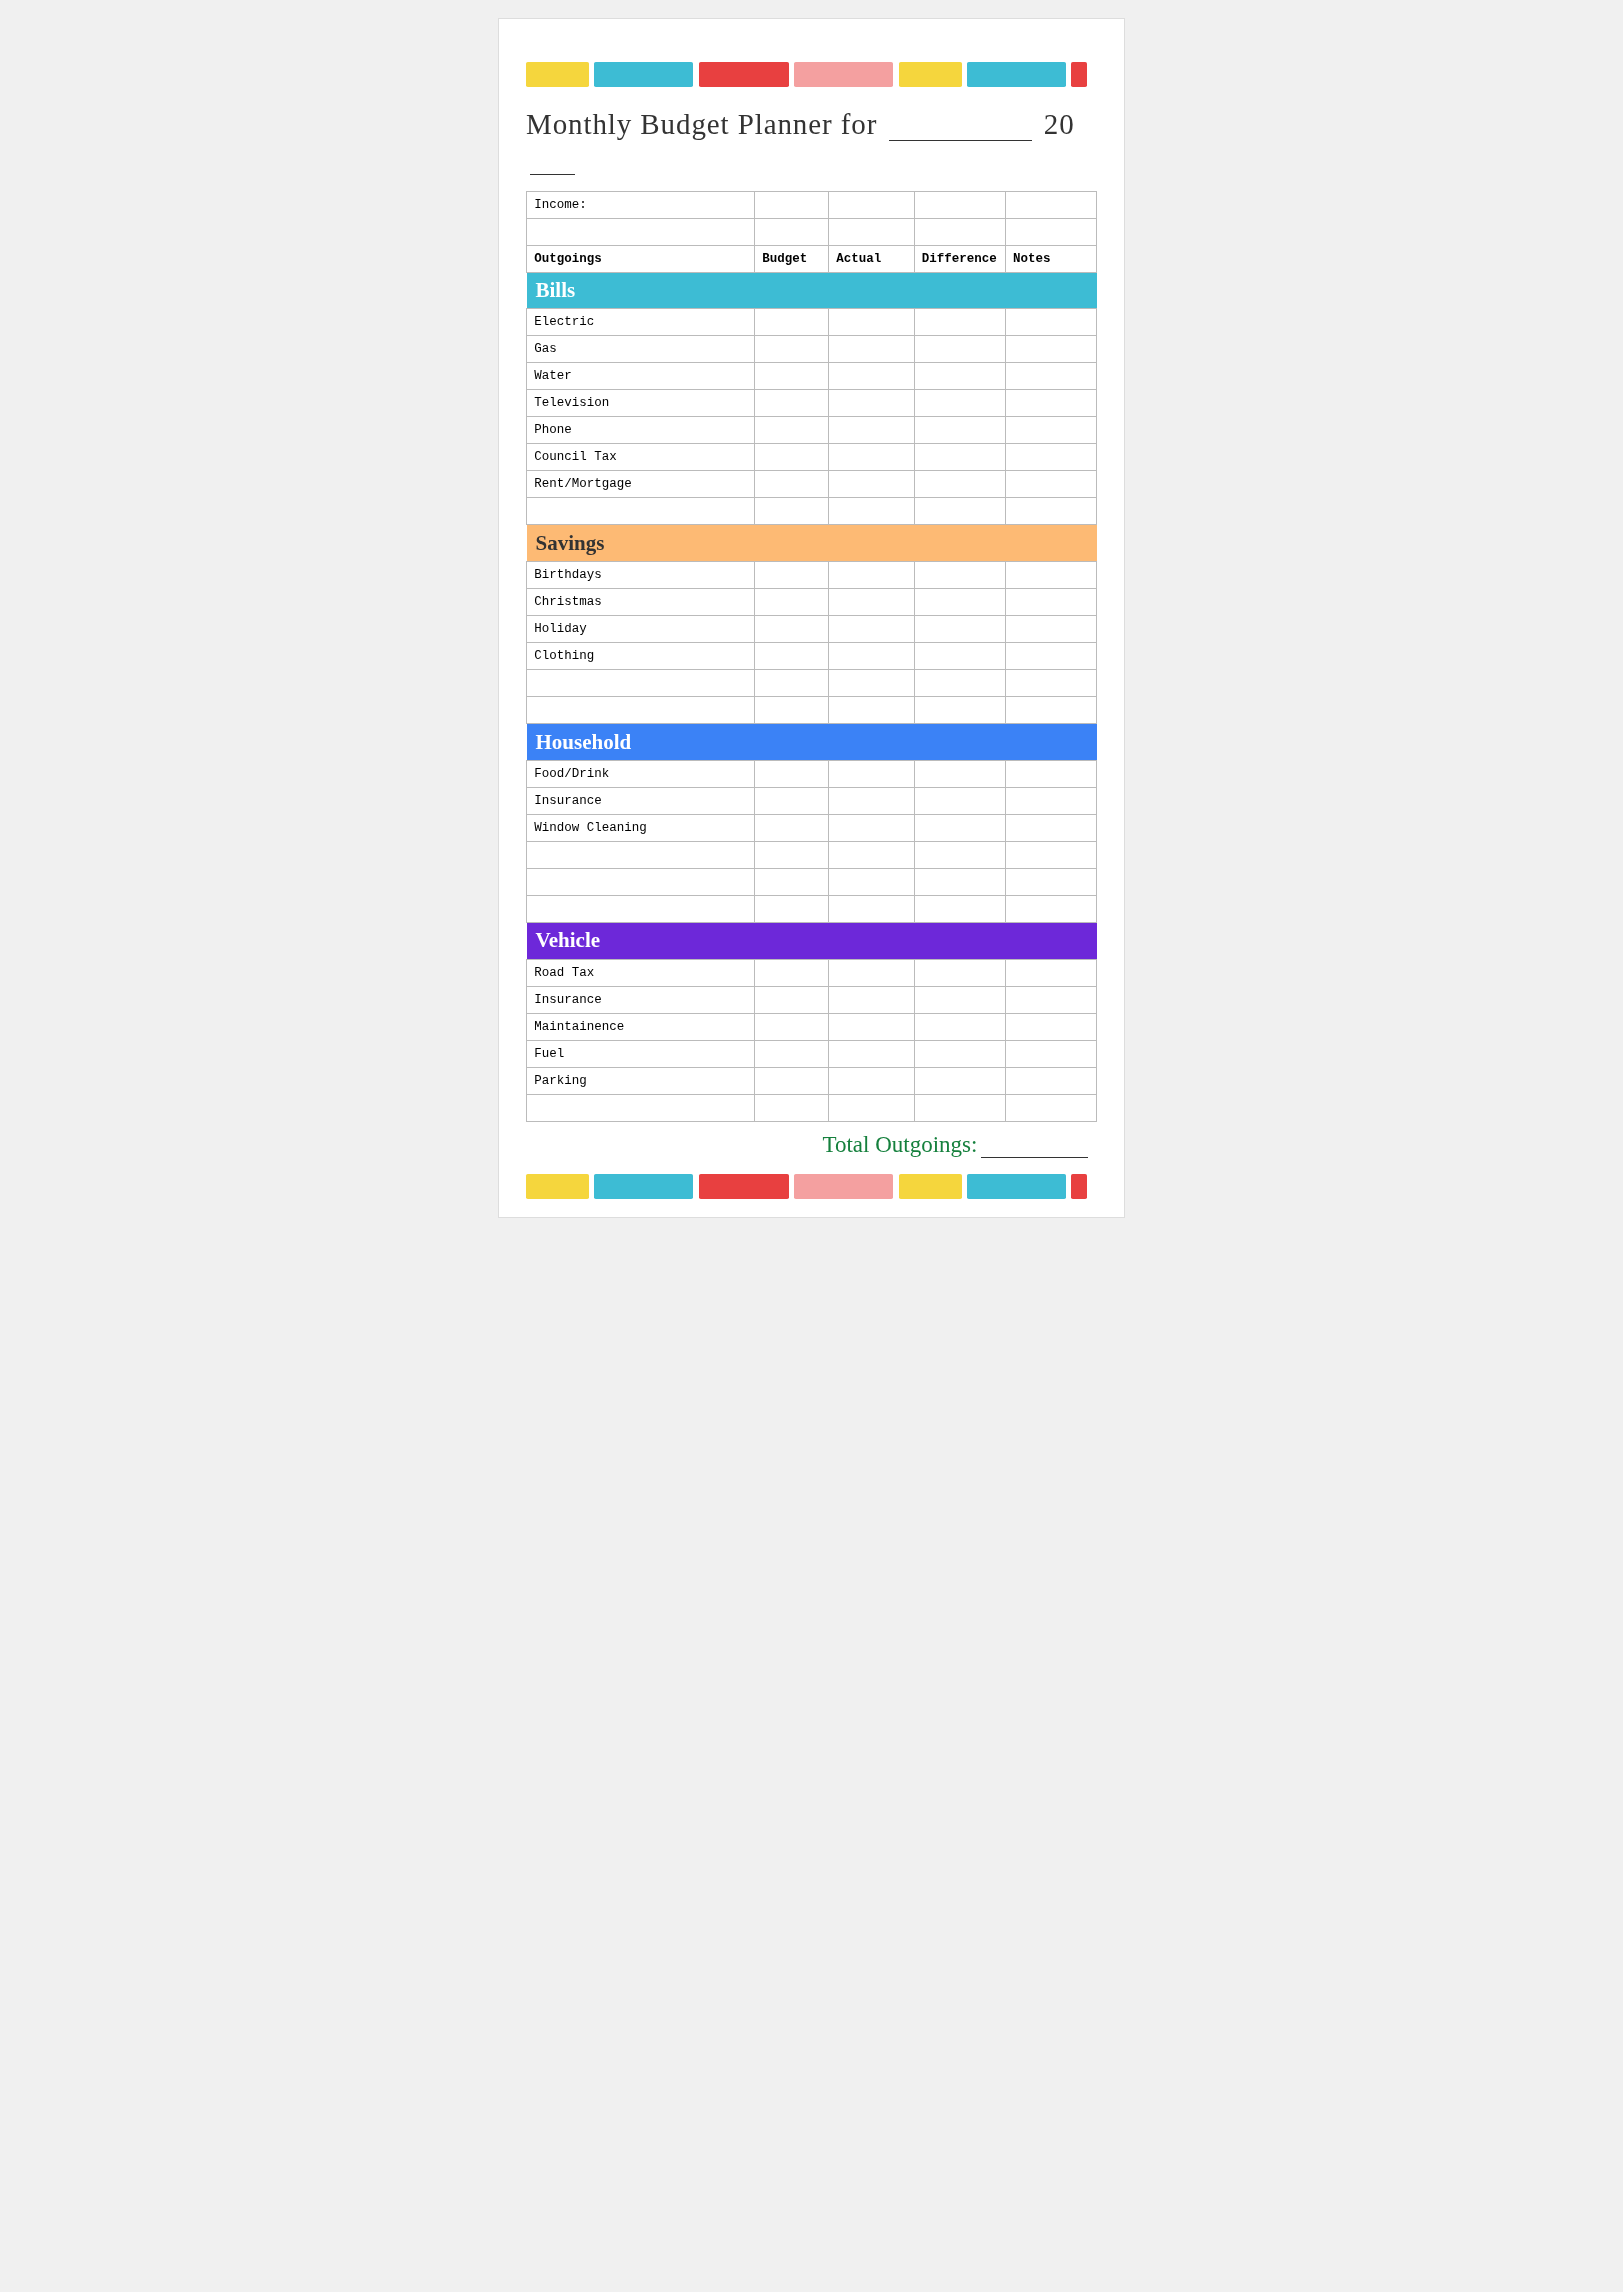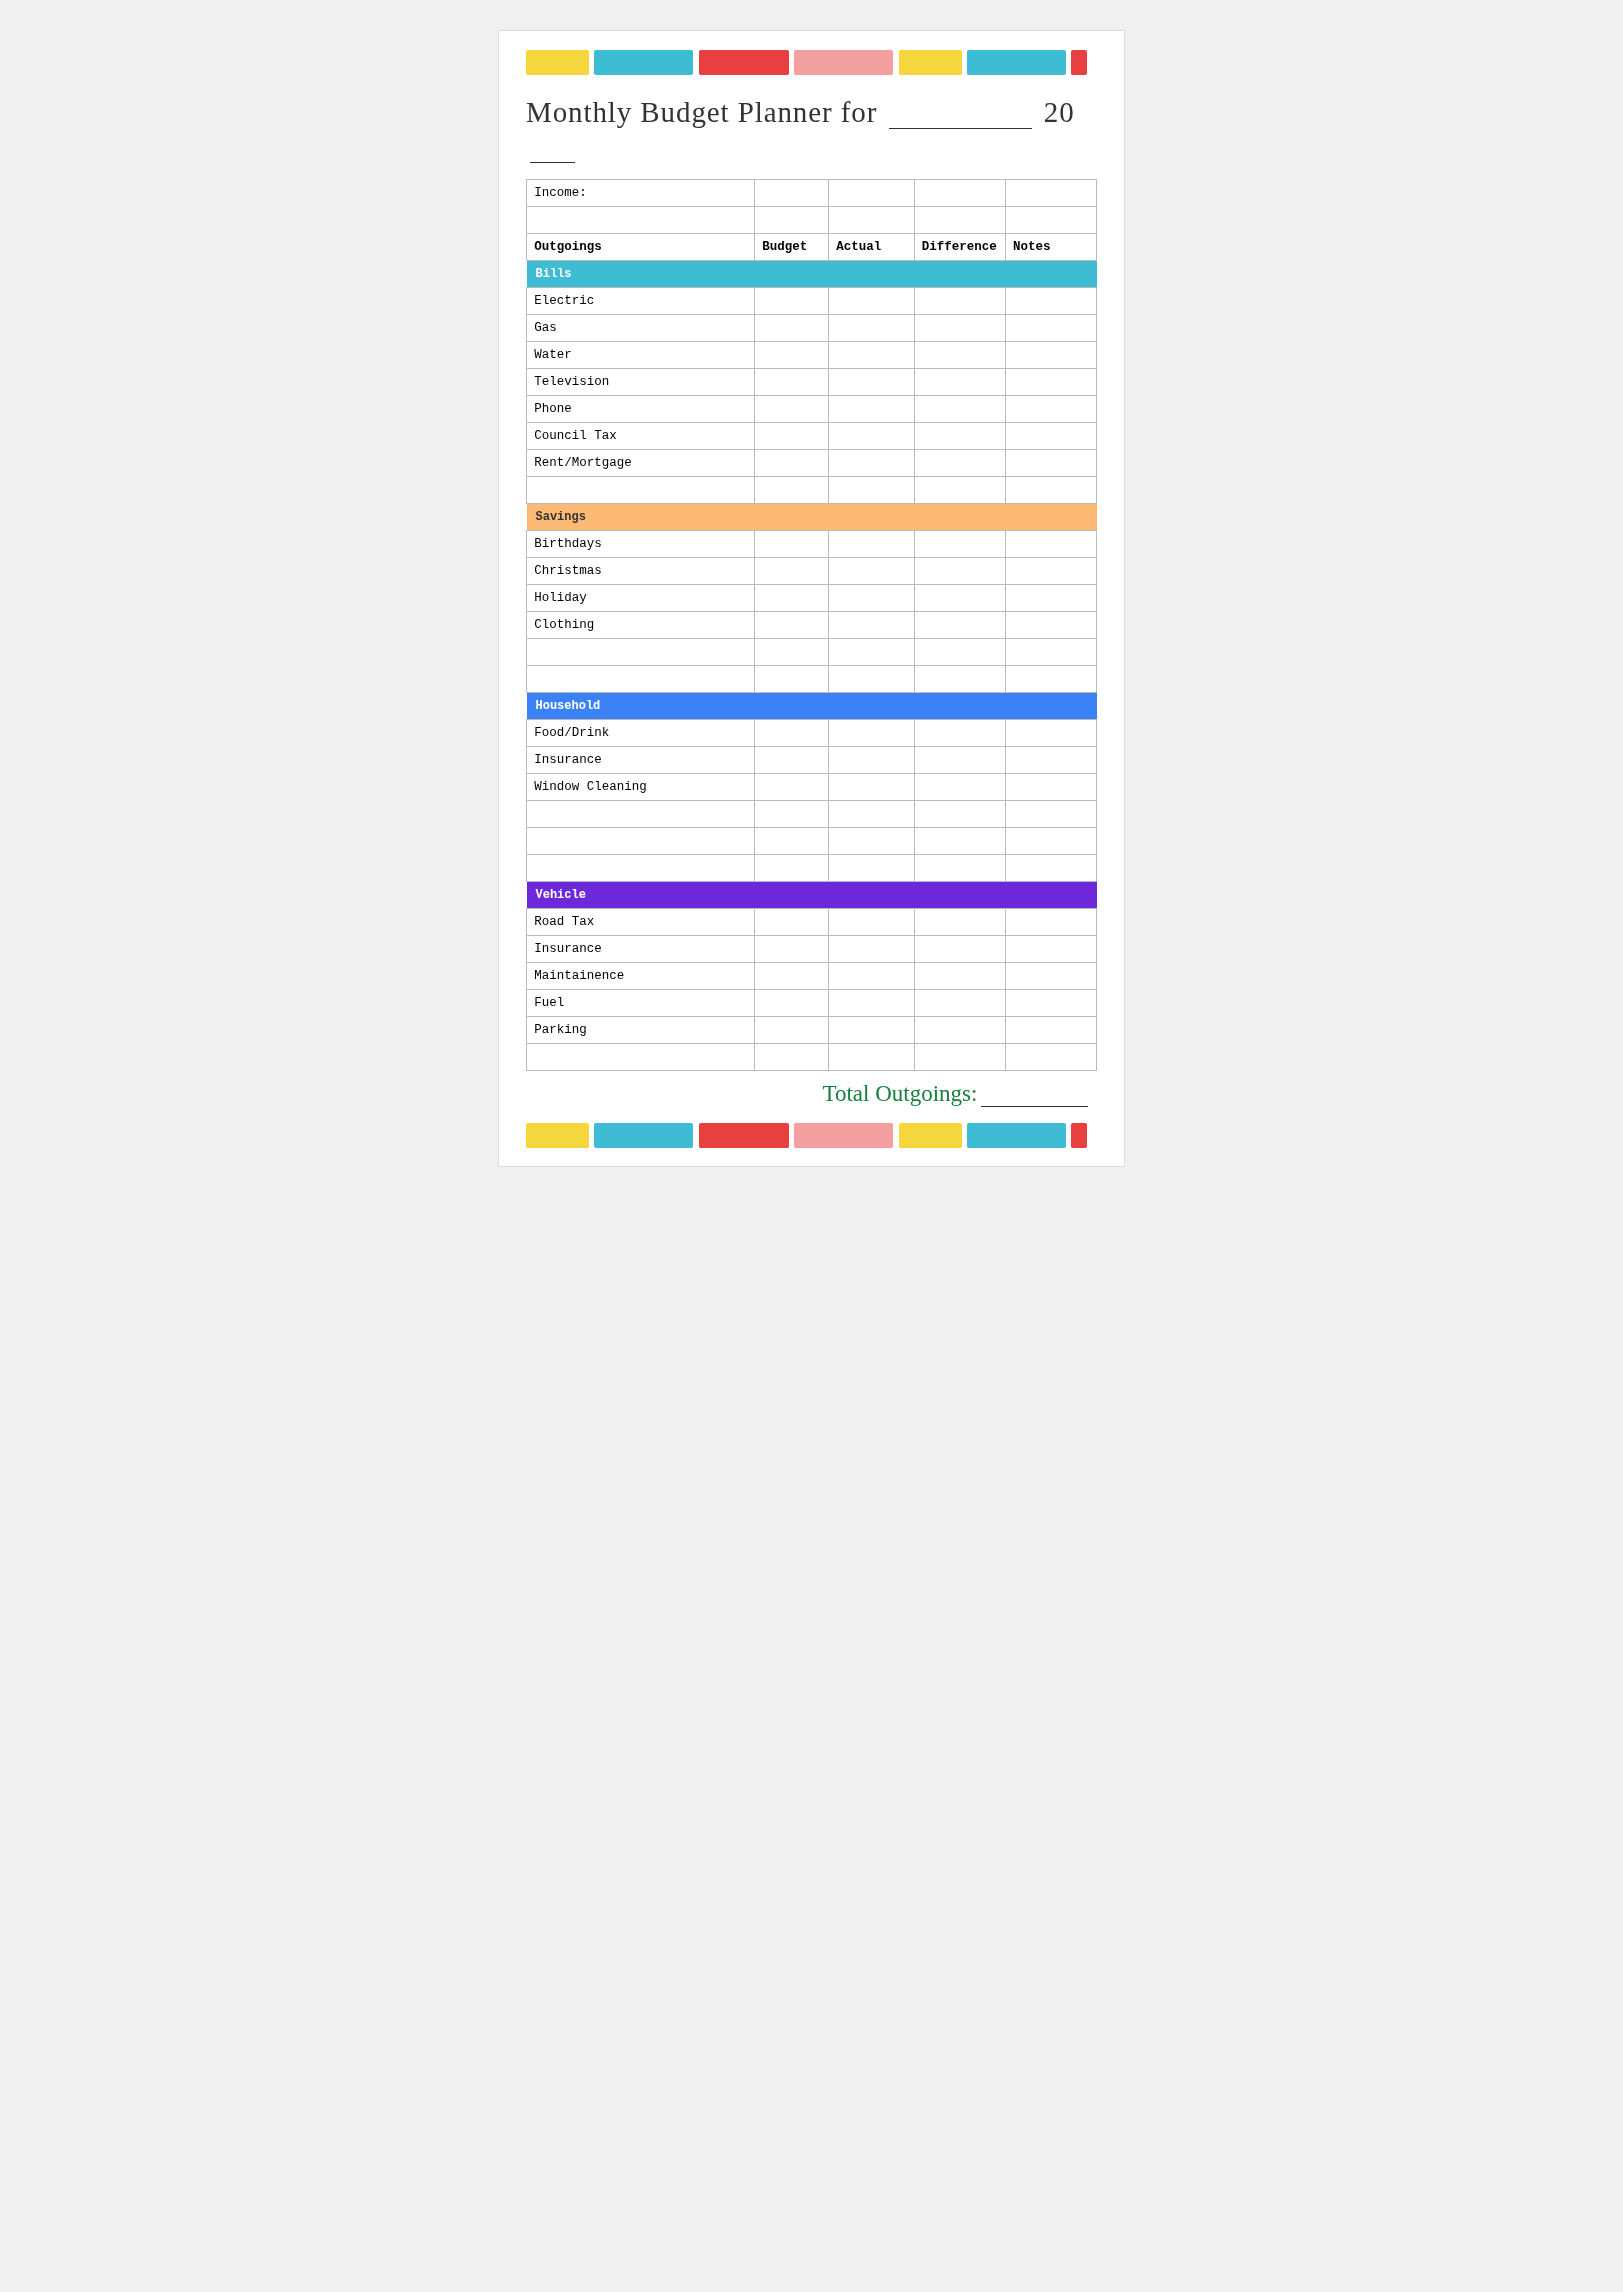--- a/index.html
+++ b/index.html
@@ -9,22 +9,22 @@
       display: flex;
       justify-content: center;
       align-items: flex-start;
       min-height: 100vh;
       font-family: 'Courier New', Courier, monospace;
     }
 
     .page {
       width: 627px;
       background: #fff;
-      margin: 30px auto;
-      padding: 19px 27px 18px 27px;
+      margin: 18px auto;
+      padding: 43px 27px 18px 27px;
       border: 1.8px solid #ddd;
       position: relative;
     }
 
     
     .color-bars {
       display: flex;
       gap: 5.4px;
       margin-bottom: 19.7px;
       align-items: center;
@@ -84,22 +84,22 @@
       background: #fff;
       font-family: 'Courier New', Courier, monospace;
     }
 
     .income-row td {
       background: #fff;
     }
 
     .section-header td {
       font-weight: bold;
-      font-family: Liberation Mono, monospace;
-      font-size: 12px;
+      font-family: Liberation Serif, serif;
+      font-size: 21px;
       color: #fff;
       padding: 5.4px 9px;
       border: none;
     }
 
     .section-bills   { background: #3dbcd4; }
     .section-savings { background: #fdba74; color: #333 !important; }
     .section-household { background: #3b82f6; }
     .section-vehicle  { background: #6d28d9; }
 

